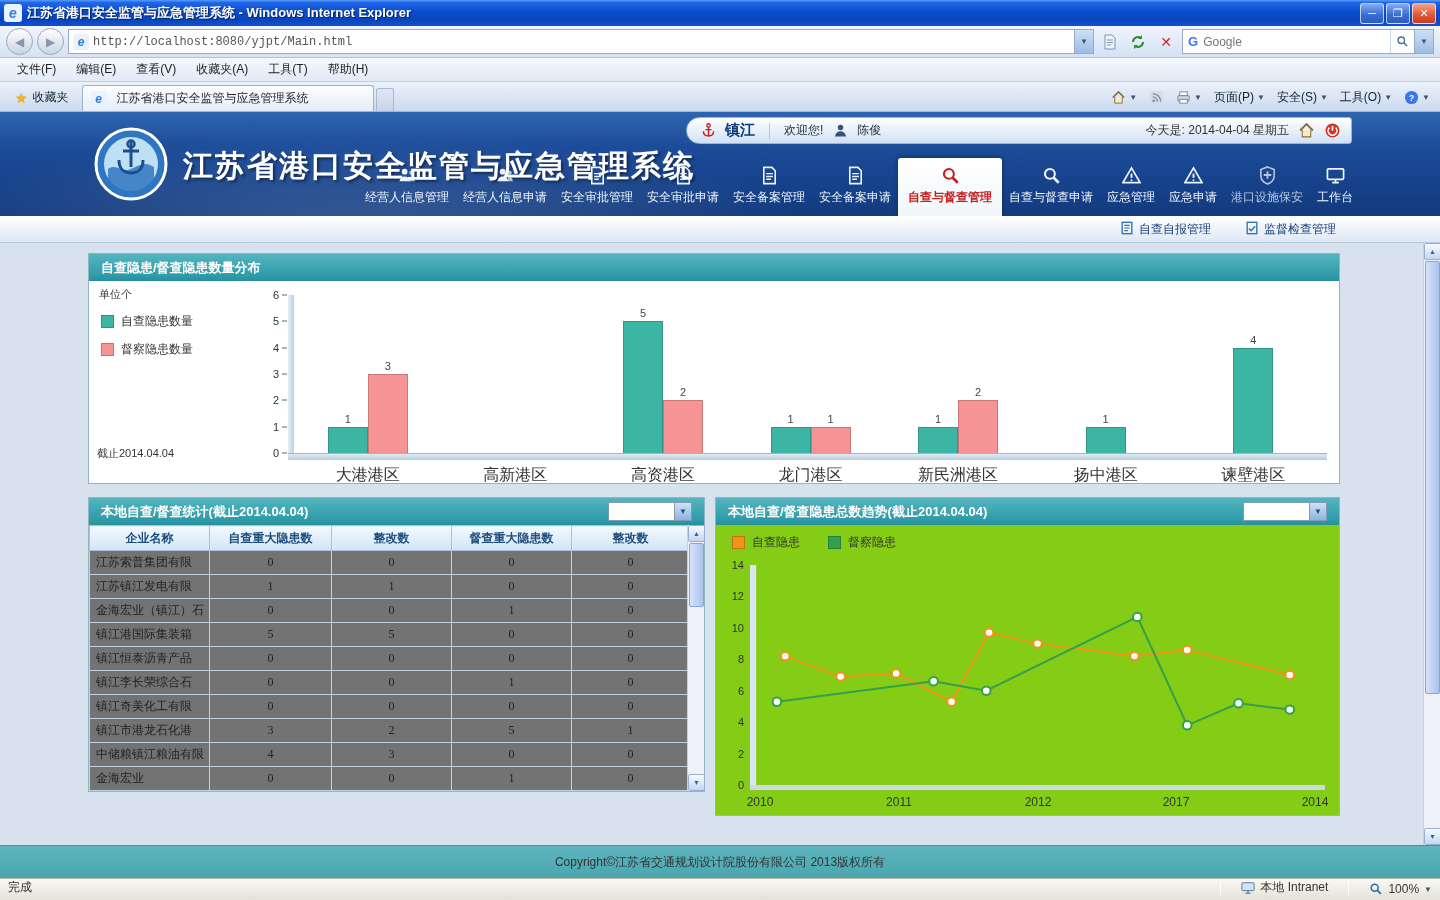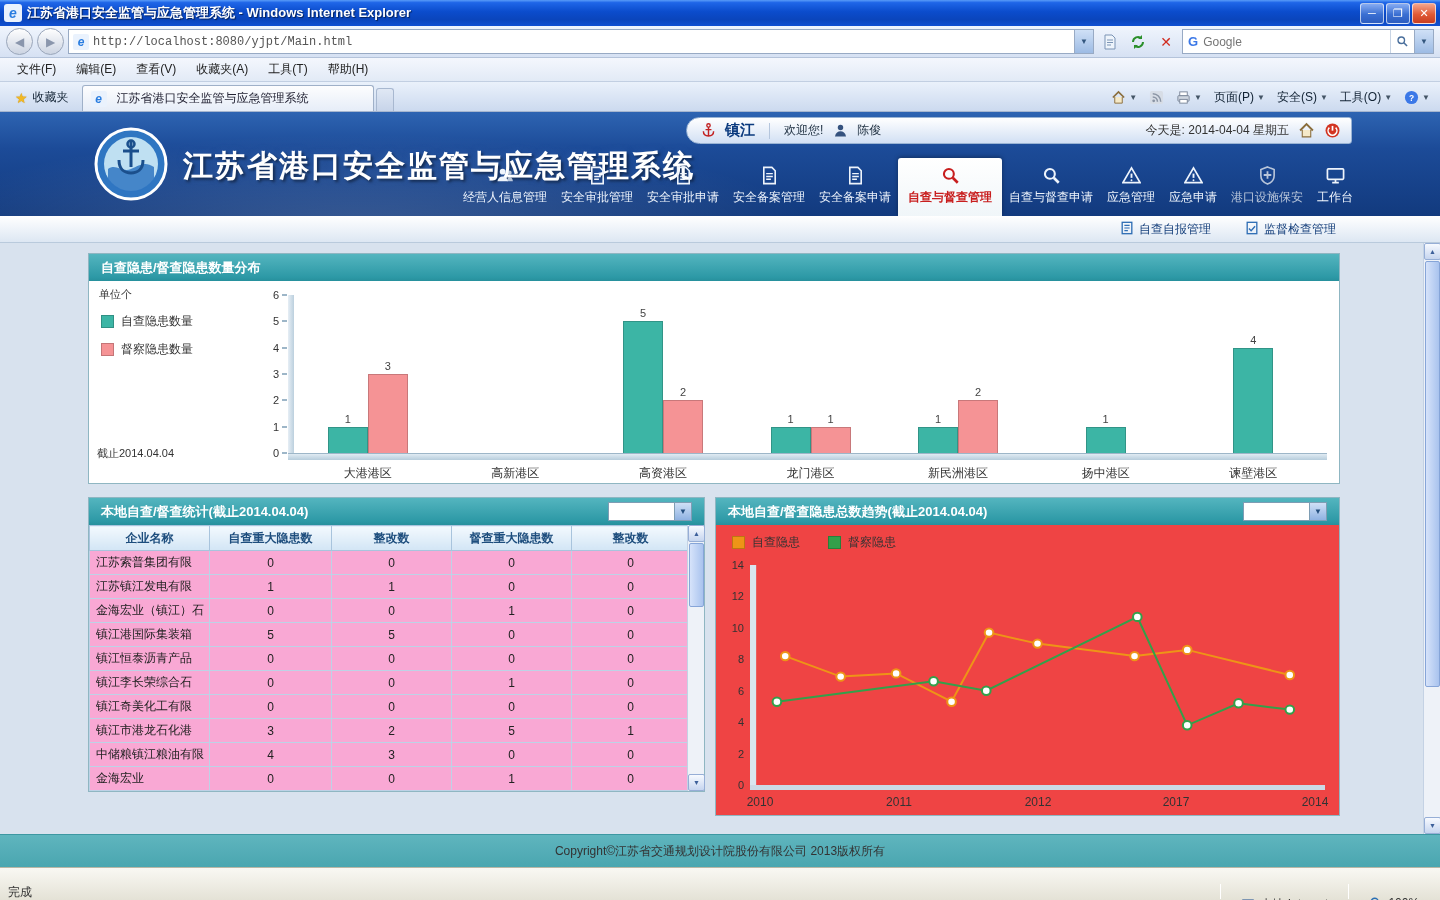--- a/index.html
+++ b/index.html
@@ -106,54 +106,54 @@
   .ytick{position:absolute;right:10px;font-size:11px;color:#333;line-height:14px;}
   .ytick::after{content:"";position:absolute;right:-8px;top:6px;width:5px;height:2px;background:#9db6c8;}
   .bar-plot{position:absolute;left:205px;right:12px;top:14px;height:165px;}
   .axis-bar{position:absolute;left:-6px;top:0;bottom:0;width:6px;background:linear-gradient(90deg,#e6eef5,#bcd0de);}
   .baseline{position:absolute;left:-6px;right:0;bottom:0;height:7px;background:linear-gradient(180deg,#e0ebf3,#b7cddc);border-top:1px solid #9db6c8;}
   .bar-groups{position:absolute;left:0;right:0;top:0;bottom:7px;display:flex;}
   .bgroup{flex:1;display:flex;align-items:flex-end;justify-content:center;}
   .bar{width:40px;position:relative;border:1px solid rgba(0,0,0,.18);border-bottom:none;}
   .bar-val{position:absolute;top:-15px;left:0;right:0;text-align:center;font-size:11px;color:#444;}
   .bar-cats{position:absolute;left:205px;right:12px;top:184px;display:flex;}
-  .bcat{flex:1;text-align:center;font-size:12px;color:#333;}
+  .bcat{flex:1;text-align:center;font-size:16px;color:#333;}
 
   .panels-row{display:flex;gap:10px;margin-top:13px;width:1252px;align-items:flex-start;}
   .table-panel{width:617px;}
   .table-wrap{position:relative;height:266px;background:#fff;}
   table.stats{border-collapse:collapse;width:600px;font-size:12px;table-layout:fixed;}
   table.stats th{background:linear-gradient(180deg,#f3f9fe,#d2e5f5);border:1px solid #a8c4dd;height:25px;
     color:#1d4d7d;font-weight:bold;}
-  table.stats td{border:1px solid #bdd2e6;height:24px;text-align:center;color:#222;background:#f9a8d4;}
+  table.stats td{border:1px solid #bdd2e6;height:24px;text-align:center;color:#222;background:#737373;font-family:Liberation Serif, serif;}
   table.stats td.name{text-align:left;padding-left:6px;white-space:nowrap;overflow:hidden;}
   .tbl-scroll{position:absolute;right:0;top:0;bottom:0;width:17px;background:#eef2f8;border-left:1px solid #c4d2e4;}
 
   .v-scroll{position:absolute;right:0;top:0;bottom:0;width:17px;background:#eef2f8;border-left:1px solid #c4d2e4;}
   .sb-btn{position:absolute;left:0;width:17px;height:17px;display:flex;align-items:center;justify-content:center;
     font-size:7px;color:#3c5f9a;background:linear-gradient(180deg,#f7faff,#c6d5ef);border:1px solid #96aed6;border-radius:2px;cursor:pointer;}
   .sb-btn.up{top:0;}
   .sb-btn.down{bottom:0;}
   .sb-thumb{position:absolute;left:1px;width:15px;background:linear-gradient(90deg,#d6e3fa,#a9c3ee);
     border:1px solid #86a5d8;border-radius:2px;cursor:pointer;}
 
   .trend-panel{width:625px;}
-  .trend-body{position:relative;height:290px;background:#ef4444;}
+  .trend-body{position:relative;height:290px;background:#84cc16;}
   .trend-legend{position:absolute;left:16px;top:9px;display:flex;gap:28px;font-size:12px;color:#333;}
   .trend-legend .legend-row{margin-bottom:0;}
   .trend-ylabels{position:absolute;left:6px;top:34px;width:24px;height:232px;}
   .tylab{position:absolute;right:2px;font-size:11px;color:#333;width:22px;text-align:right;line-height:12px;}
   #trend-svg{position:absolute;left:34px;top:34px;}
   .trend-xlabels{position:absolute;left:34px;top:270px;width:575px;height:16px;}
   .txlab{position:absolute;transform:translateX(-50%);font-size:12px;color:#333;}
 
   .footer{height:33px;flex:0 0 33px;background:linear-gradient(180deg,#5fb5be,#4aa6b0);border-top:1px solid #3d98a2;
     display:flex;align-items:center;justify-content:center;font-size:12px;color:#333;}
 
-  .statusbar{height:22px;flex:0 0 22px;display:flex;align-items:flex-start;gap:20px;padding:16px 8px;
+  .statusbar{height:22px;flex:0 0 22px;display:flex;align-items:flex-end;gap:20px;padding:4px 8px;
     background:linear-gradient(180deg,#f9f8f3,#e4e2d6);border-top:1px solid #b9b7a6;font-size:12px;color:#333;}
   .sb-spacer{flex:1;}
   .sb-sep{width:1px;height:15px;background:#c6c4b4;border-right:1px solid #fff;}
   .sb-cell{display:flex;align-items:center;gap:5px;margin-top:12px;}
   .sb-cell svg{width:14px;height:14px;}
 </style>
 </head>
 <body>
 
 <div class="window">
@@ -324,20 +324,31 @@
         <div class="nav-item">
           <span class="nav-ico">
             <svg viewBox="0 0 20 20" fill="currentColor">
               <circle cx="7" cy="6" r="3"></circle>
               <path d="M1.5 16c.4-3.2 2.8-5 5.5-5s5.1 1.8 5.5 5z"></path>
               <circle cx="14.2" cy="7" r="2.3" opacity=".75"></circle>
               <path d="M11.4 16c.3-2.6 1.6-4.1 3.1-4.1 1.6 0 3 1.5 3.3 4.1z" opacity=".75"></path>
             </svg>
           </span>
           <span class="nav-label">经营人信息管理</span>
+        </div>
+        <div class="nav-item">
+          <span class="nav-ico">
+            <svg viewBox="0 0 20 20" fill="currentColor">
+              <circle cx="7" cy="6" r="3"></circle>
+              <path d="M1.5 16c.4-3.2 2.8-5 5.5-5s5.1 1.8 5.5 5z"></path>
+              <circle cx="14.2" cy="7" r="2.3" opacity=".75"></circle>
+              <path d="M11.4 16c.3-2.6 1.6-4.1 3.1-4.1 1.6 0 3 1.5 3.3 4.1z" opacity=".75"></path>
+            </svg>
+          </span>
+          <span class="nav-label">经营人信息申请</span>
         </div>
         <div class="nav-item">
           <span class="nav-ico">
             <svg viewBox="0 0 20 20">
               <path d="M4 1.5h8.5l3.5 3.5v13.5H4z" fill="none" stroke="currentColor" stroke-width="1.7"></path>
               <path d="M6.5 8h7M6.5 11h7M6.5 14h5" stroke="currentColor" stroke-width="1.5" fill="none"></path>
             </svg>
           </span>
           <span class="nav-label">安全审批管理</span>
         </div>

